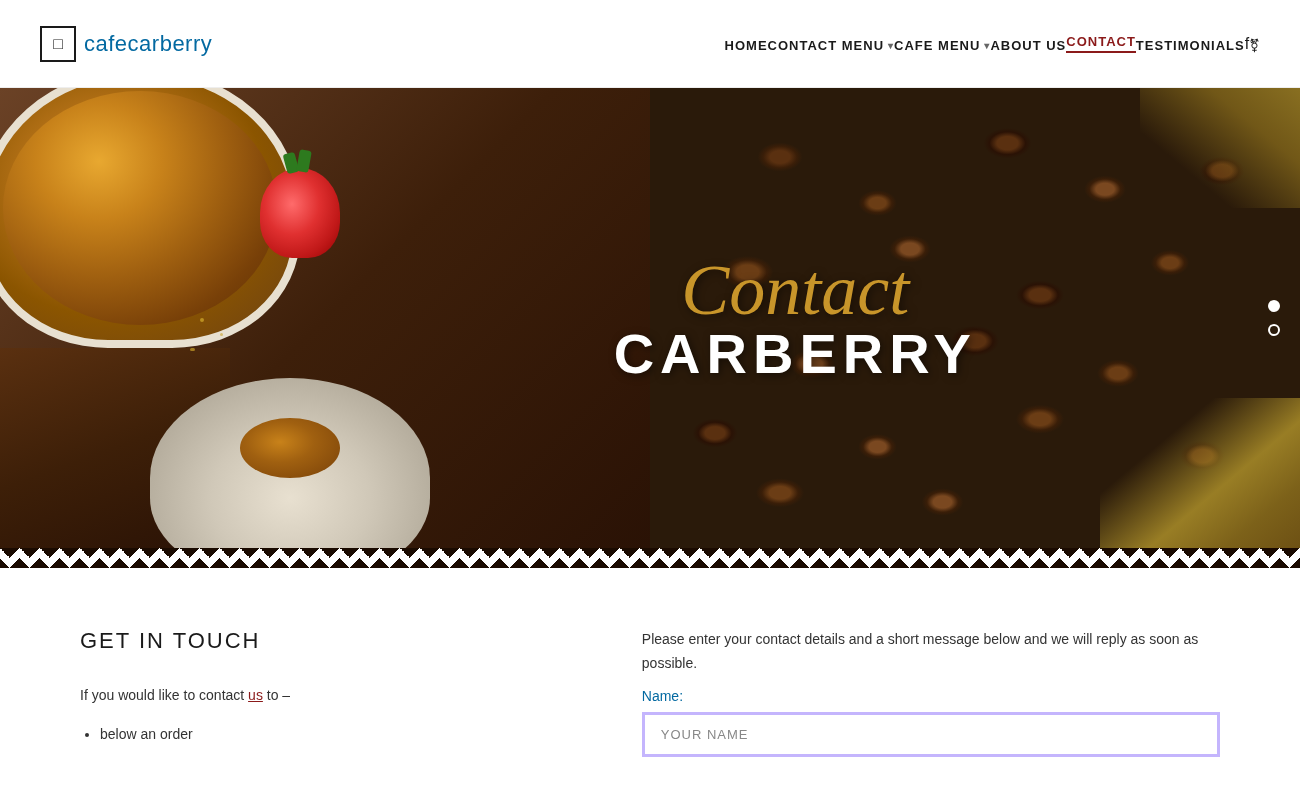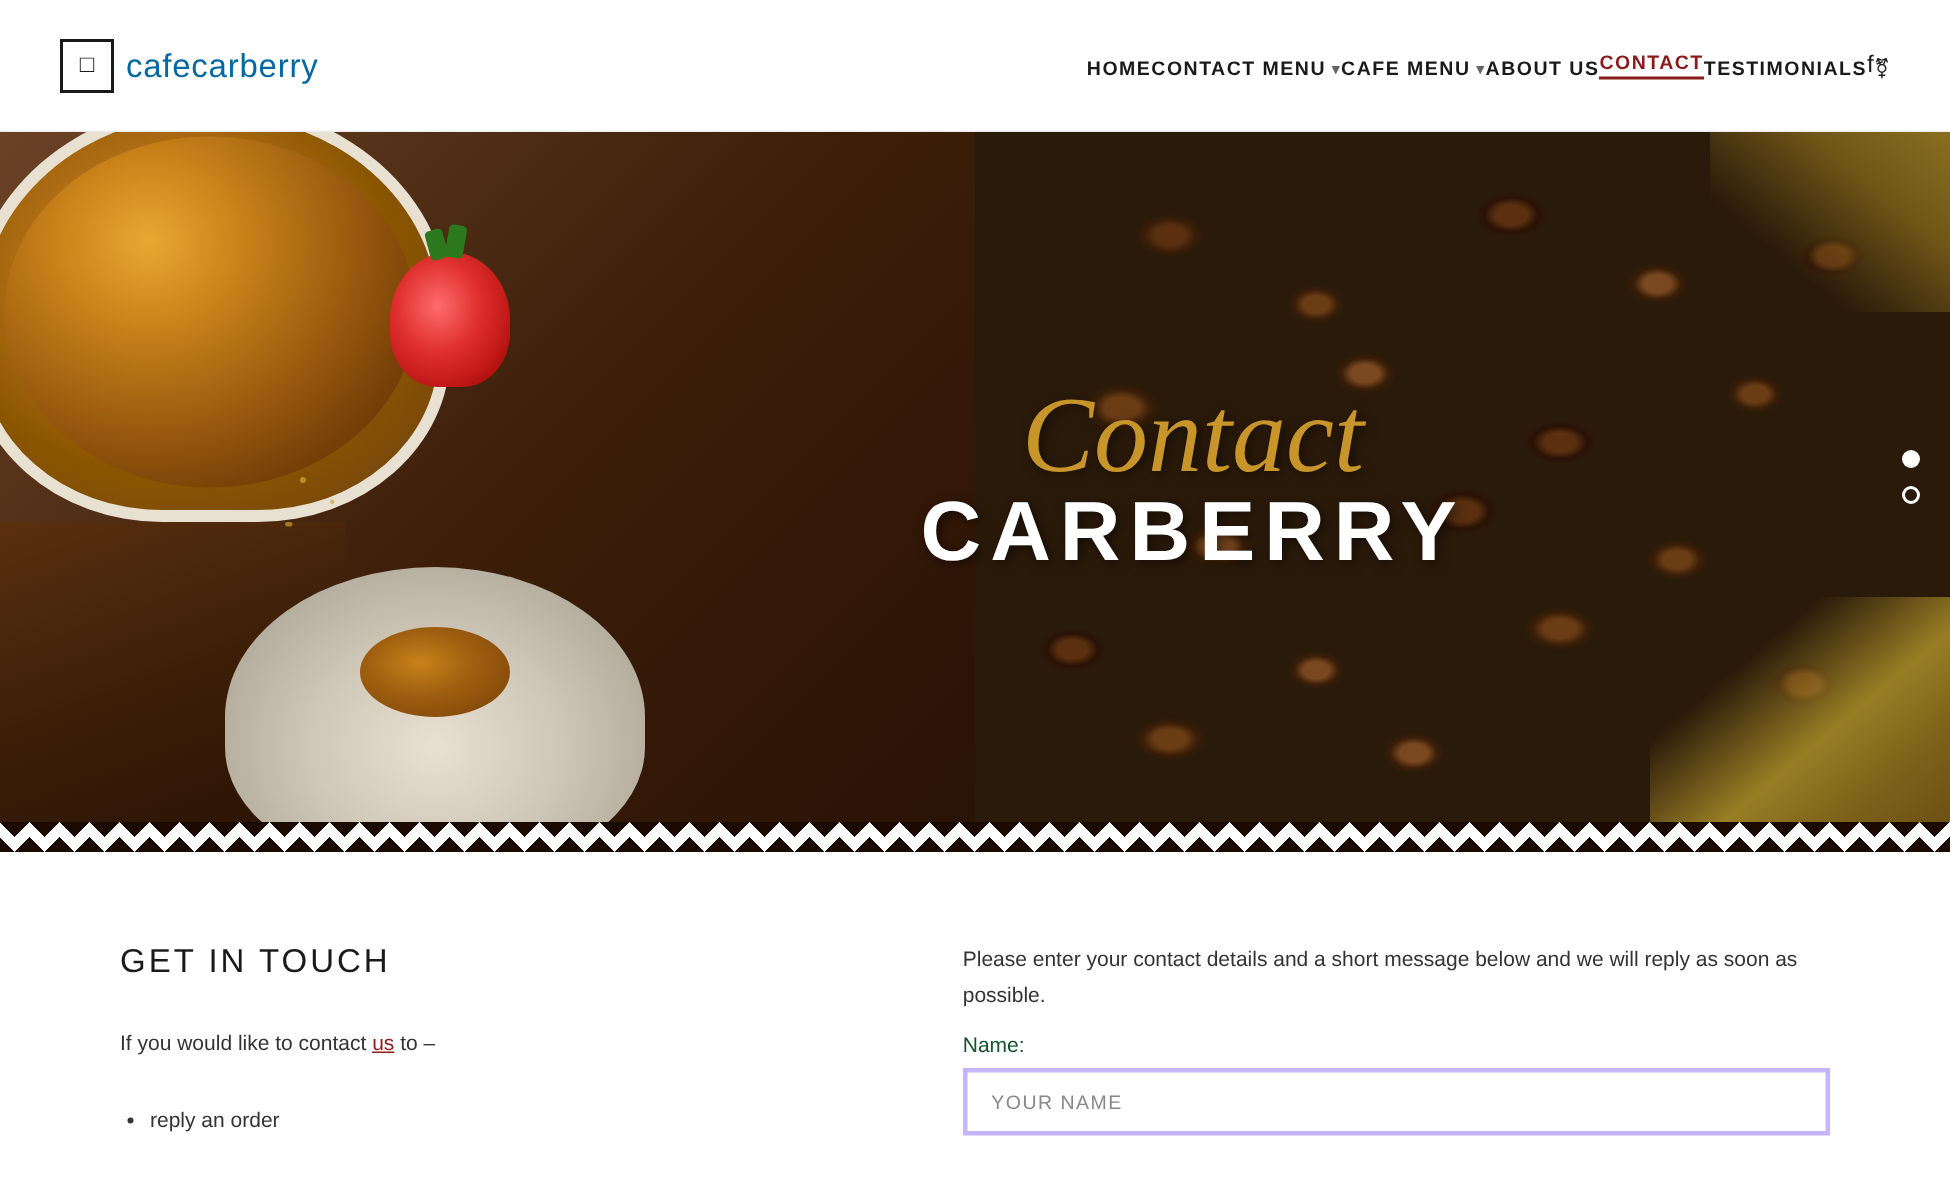--- a/index.html
+++ b/index.html
@@ -352,21 +352,21 @@
       font-weight: 400;
       color: #1a1a1a;
       letter-spacing: 2px;
       margin-bottom: 30px;
       text-transform: uppercase;
     }
 
     .contact-intro {
       font-size: 14px;
       color: #333;
-      margin-bottom: 28px;
+      margin-bottom: 16px;
       line-height: 1.6;
     }
 
     .contact-intro .link {
       color: #8B1A1A;
       text-decoration: underline;
     }
 
     .bullet-list {
       list-style: disc;
@@ -381,21 +381,21 @@
 
     .form-description {
       font-size: 14px;
       color: #333;
       line-height: 1.7;
       margin-bottom: 12px;
     }
 
     .form-label {
       font-size: 14px;
-      color: #14532d;
+      color: #0369a1;
       margin-bottom: 8px;
       display: block;
     }
 
     .form-input {
       width: 100%;
       padding: 12px 16px;
       border: 3px solid #c4b5fd;
       font-size: 13px;
       color: #666;
@@ -492,21 +492,21 @@
   <div class="content-section">
 
     <div class="left-content">
       <h2 class="section-title">GET IN TOUCH</h2>
       <p class="contact-intro">
         <span>If you would like to contact </span>
         <span class="link">us</span>
         <span> to –</span>
       </p>
       <ul class="bullet-list">
-        <li>reply an order</li>
+        <li>below an order</li>
       </ul>
     </div>
 
     <div class="right-content">
       <p class="form-description">Please enter your contact details and a short message below and we will reply as soon as possible.</p>
       <label class="form-label">Name:</label>
       <input class="form-input" type="text" placeholder="YOUR NAME" style="">
     </div>
 
   </div>

